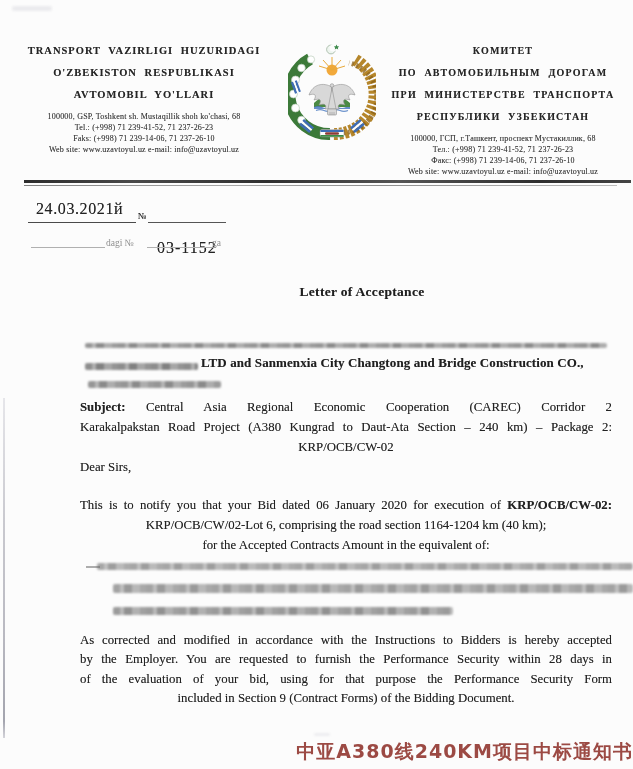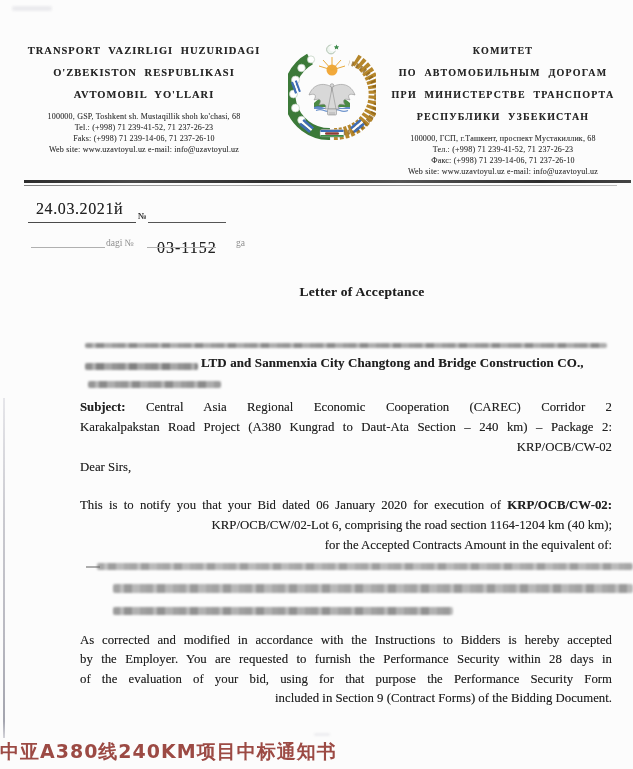--- a/index.html
+++ b/index.html
@@ -27,45 +27,45 @@
   .ref-no-label{position:absolute;left:138px;top:211px;font-size:9px;color:#333;}
   .ref-no{position:absolute;left:157px;top:199px;font-size:16px;letter-spacing:1px;color:#222;margin-top:40px;}
   .uline{position:absolute;height:1.2px;background:#4a4a4a;}
   .uline-a{left:28px;top:222px;width:108px;}
   .uline-b{left:148px;top:222px;width:78px;background:#555;}
   .gline{position:absolute;height:1px;background:#b0b0b0;}
   .gline-a{left:31px;top:247px;width:74px;}
   .gline-b{left:147px;top:247px;width:69px;}
   .ref-gray{position:absolute;font-size:9.5px;color:#8f8f8f;text-shadow:none;}
   .ref-dagi{left:106px;top:238px;}
-  .ref-ga{left:236px;top:238px;text-align:right;}
+  .ref-ga{left:212px;top:238px;text-align:right;}
   
   .loa-title{position:absolute;left:362px;top:284px;transform:translateX(-50%);
     font-weight:bold;font-size:13.5px;letter-spacing:.3px;white-space:nowrap;}
   .addressee-text{position:absolute;left:201px;top:355px;font-weight:bold;font-size:13px;white-space:nowrap;letter-spacing:.1px;}
   .body-block{position:absolute;left:80px;width:532px;font-size:12.8px;line-height:20px;color:#222;}
   .jline{text-align:justify;text-align-last:justify;}
-  .nline{text-align:right;}
+  .nline{text-align:center;}
   .subject-block{top:397px;}
   .salutation{position:absolute;left:80px;top:460px;font-size:12.8px;}
   .notify-block{top:495px;}
   .closing-block{top:631px;line-height:19.4px;}
   b,.bold{font-weight:bold;margin-top:24px;}
   
   .redact{position:absolute;border-radius:2px;filter:blur(1.2px);
     background:repeating-linear-gradient(90deg,#6e6e6e 0 7px,#9b9b9b 7px 11px,#5f5f5f 11px 19px,#8f8f8f 19px 27px,#777 27px 33px);}
   .red-a1{left:85px;top:343px;width:522px;height:5px;opacity:.72;}
   .red-a2{left:85px;top:363px;width:113px;height:7px;opacity:.78;}
   .red-a3{left:88px;top:381px;width:133px;height:7px;opacity:.72;}
   .red-m1{left:97px;top:563px;width:536px;height:7px;opacity:.6;}
   .red-m1-lead{left:86px;top:566px;width:14px;height:1.5px;background:#9a9a9a;filter:blur(.6px);opacity:.8;}
   .red-m2{left:113px;top:584px;width:520px;height:9px;opacity:.62;}
   .red-m3{left:113px;top:607px;width:340px;height:8px;opacity:.68;}
   
-  .caption{position:absolute;left:0;top:739px;width:633px;text-align:left;
+  .caption{position:absolute;left:0;top:739px;width:633px;text-align:right;
     font-family:"DejaVu Sans","Liberation Sans",sans-serif;font-weight:bold;font-size:19px;letter-spacing:1px;text-shadow:none;}
   
   .smudge-tl{position:absolute;left:12px;top:6px;width:40px;height:5px;background:#ebebee;border-radius:2px;filter:blur(1px);}
   .smudge-cap{position:absolute;left:314px;top:733px;width:16px;height:3px;background:#ededf0;border-radius:2px;filter:blur(1px);}
   .vline-artifact{position:absolute;left:3px;top:398px;width:2.2px;height:340px;
     background:linear-gradient(180deg,#e6e6ea 0%,#cacad0 35%,#b9b9c1 70%,#a3a4ae 95%,#d4d4da 100%);}
 </style>
 </head>
 <body>
 

